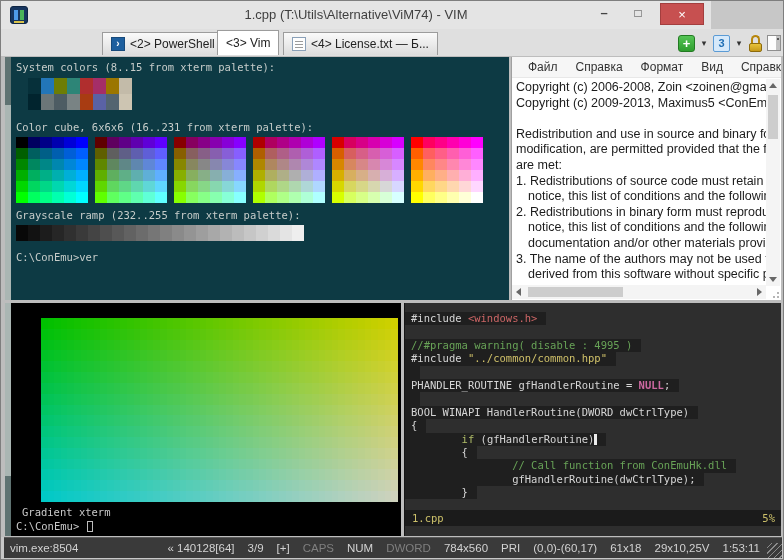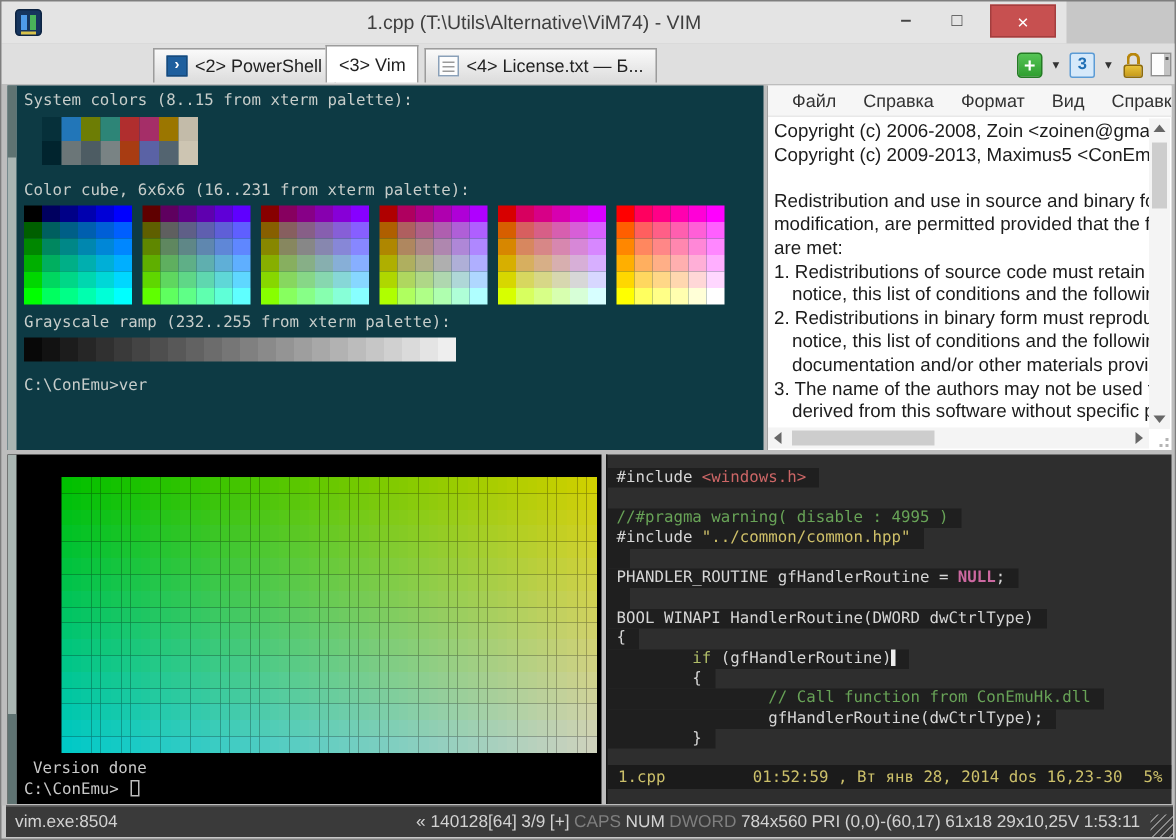--- a/index.html
+++ b/index.html
@@ -98,21 +98,21 @@
   .c-kw{color:#b0bd68;} .c-pink{color:#cc68a0;font-weight:bold;}
   .cursor-block{display:inline-block;width:3px;height:11px;background:#ececec;vertical-align:-2px;}
   .vim-status{position:absolute;left:0;right:0;top:207px;height:16px;background:#1b1b1b;color:#ccc06a;
               display:flex;align-items:center;}
   .vim-status .l{padding-left:7px;}
   .vim-status .r{margin-left:auto;padding-right:6px;display:flex;gap:14px;}
   
   .statusbar{position:absolute;left:3px;top:536px;width:778px;height:21px;background:#3a3a3a;
              border-top:1px solid #5a5a5a;display:flex;align-items:center;font-size:11.5px;color:#d2d2d2;}
   .sb-left{padding-left:6px;white-space:nowrap;}
-  .sb-right{margin-left:auto;display:flex;gap:3px;padding-right:22px;white-space:nowrap;}
+  .sb-right{margin-left:auto;display:flex;gap:13px;padding-right:22px;white-space:nowrap;}
   .sb-dim{color:#7f7f7f;}
   .sb-grip{position:absolute;right:1px;bottom:1px;width:15px;height:15px;
            background:repeating-linear-gradient(135deg,transparent 0 3px,#8a8a8a 3px 4px);}
 </style>
 </head>
 <body>
 
 <div class="window">
 
   <div class="titlebar">
@@ -202,30 +202,29 @@
       <div class="np-grip">
         <i style="right:0;bottom:0;"></i>
           <i style="right:4px;bottom:0;"></i>
           <i style="right:0;bottom:4px;"></i>
       </div>
     </div>
 
     <div class="pane term-bottom mono">
       <div class="vstrip"><div class="thumb" style="bottom:0;height:60px;"></div></div>
       <div class="gradient" id="gradient"><div class="grad-row" style="height: 10.8235px;"><i style="background: rgb(0, 192, 0);"></i><i style="background: rgb(4, 192, 0);"></i><i style="background: rgb(8, 193, 0);"></i><i style="background: rgb(12, 193, 0);"></i><i style="background: rgb(16, 193, 0);"></i><i style="background: rgb(20, 194, 0);"></i><i style="background: rgb(24, 194, 0);"></i><i style="background: rgb(27, 194, 0);"></i><i style="background: rgb(31, 194, 0);"></i><i style="background: rgb(35, 195, 0);"></i><i style="background: rgb(39, 195, 0);"></i><i style="background: rgb(43, 195, 0);"></i><i style="background: rgb(47, 196, 0);"></i><i style="background: rgb(51, 196, 0);"></i><i style="background: rgb(55, 196, 0);"></i><i style="background: rgb(59, 197, 0);"></i><i style="background: rgb(63, 197, 0);"></i><i style="background: rgb(67, 197, 0);"></i><i style="background: rgb(71, 197, 0);"></i><i style="background: rgb(75, 198, 0);"></i><i style="background: rgb(78, 198, 0);"></i><i style="background: rgb(82, 198, 0);"></i><i style="background: rgb(86, 199, 0);"></i><i style="background: rgb(90, 199, 0);"></i><i style="background: rgb(94, 199, 0);"></i><i style="background: rgb(98, 200, 0);"></i><i style="background: rgb(102, 200, 0);"></i><i style="background: rgb(106, 200, 0);"></i><i style="background: rgb(110, 200, 0);"></i><i style="background: rgb(114, 201, 0);"></i><i style="background: rgb(118, 201, 0);"></i><i style="background: rgb(122, 201, 0);"></i><i style="background: rgb(126, 202, 0);"></i><i style="background: rgb(130, 202, 0);"></i><i style="background: rgb(133, 202, 0);"></i><i style="background: rgb(137, 203, 0);"></i><i style="background: rgb(141, 203, 0);"></i><i style="background: rgb(145, 203, 0);"></i><i style="background: rgb(149, 203, 0);"></i><i style="background: rgb(153, 204, 0);"></i><i style="background: rgb(157, 204, 0);"></i><i style="background: rgb(161, 204, 0);"></i><i style="background: rgb(165, 205, 0);"></i><i style="background: rgb(169, 205, 0);"></i><i style="background: rgb(173, 205, 0);"></i><i style="background: rgb(177, 206, 0);"></i><i style="background: rgb(181, 206, 0);"></i><i style="background: rgb(184, 206, 0);"></i><i style="background: rgb(188, 206, 0);"></i><i style="background: rgb(192, 207, 0);"></i><i style="background: rgb(196, 207, 0);"></i><i style="background: rgb(200, 207, 0);"></i><i style="background: rgb(204, 208, 0);"></i><i style="background: rgb(208, 208, 0);"></i></div><div class="grad-row" style="height: 10.8235px;"><i style="background: rgb(0, 193, 12);"></i><i style="background: rgb(4, 193, 12);"></i><i style="background: rgb(8, 194, 12);"></i><i style="background: rgb(12, 194, 12);"></i><i style="background: rgb(16, 194, 12);"></i><i style="background: rgb(20, 195, 12);"></i><i style="background: rgb(24, 195, 12);"></i><i style="background: rgb(27, 195, 12);"></i><i style="background: rgb(31, 195, 12);"></i><i style="background: rgb(35, 196, 12);"></i><i style="background: rgb(39, 196, 12);"></i><i style="background: rgb(43, 196, 12);"></i><i style="background: rgb(47, 196, 12);"></i><i style="background: rgb(51, 196, 12);"></i><i style="background: rgb(55, 196, 12);"></i><i style="background: rgb(59, 197, 12);"></i><i style="background: rgb(63, 197, 12);"></i><i style="background: rgb(67, 197, 12);"></i><i style="background: rgb(71, 197, 12);"></i><i style="background: rgb(75, 198, 12);"></i><i style="background: rgb(78, 198, 12);"></i><i style="background: rgb(82, 198, 12);"></i><i style="background: rgb(86, 199, 12);"></i><i style="background: rgb(90, 199, 12);"></i><i style="background: rgb(94, 199, 12);"></i><i style="background: rgb(98, 200, 12);"></i><i style="background: rgb(102, 200, 12);"></i><i style="background: rgb(106, 200, 12);"></i><i style="background: rgb(110, 200, 12);"></i><i style="background: rgb(114, 201, 12);"></i><i style="background: rgb(118, 201, 12);"></i><i style="background: rgb(122, 201, 12);"></i><i style="background: rgb(126, 202, 12);"></i><i style="background: rgb(130, 202, 12);"></i><i style="background: rgb(133, 202, 12);"></i><i style="background: rgb(137, 203, 12);"></i><i style="background: rgb(141, 203, 12);"></i><i style="background: rgb(145, 203, 12);"></i><i style="background: rgb(149, 203, 12);"></i><i style="background: rgb(153, 204, 12);"></i><i style="background: rgb(157, 204, 12);"></i><i style="background: rgb(161, 204, 12);"></i><i style="background: rgb(165, 205, 12);"></i><i style="background: rgb(169, 205, 12);"></i><i style="background: rgb(173, 205, 12);"></i><i style="background: rgb(177, 206, 12);"></i><i style="background: rgb(181, 206, 12);"></i><i style="background: rgb(184, 206, 12);"></i><i style="background: rgb(188, 206, 12);"></i><i style="background: rgb(192, 207, 12);"></i><i style="background: rgb(196, 207, 12);"></i><i style="background: rgb(200, 207, 12);"></i><i style="background: rgb(204, 208, 12);"></i><i style="background: rgb(208, 208, 12);"></i></div><div class="grad-row" style="height: 10.8235px;"><i style="background: rgb(0, 193, 25);"></i><i style="background: rgb(4, 193, 25);"></i><i style="background: rgb(8, 194, 25);"></i><i style="background: rgb(12, 194, 25);"></i><i style="background: rgb(16, 194, 25);"></i><i style="background: rgb(20, 195, 25);"></i><i style="background: rgb(24, 195, 25);"></i><i style="background: rgb(27, 195, 25);"></i><i style="background: rgb(31, 195, 25);"></i><i style="background: rgb(35, 196, 25);"></i><i style="background: rgb(39, 196, 25);"></i><i style="background: rgb(43, 196, 25);"></i><i style="background: rgb(47, 197, 25);"></i><i style="background: rgb(51, 197, 25);"></i><i style="background: rgb(55, 197, 24);"></i><i style="background: rgb(59, 198, 24);"></i><i style="background: rgb(63, 198, 24);"></i><i style="background: rgb(67, 198, 24);"></i><i style="background: rgb(71, 198, 24);"></i><i style="background: rgb(75, 199, 24);"></i><i style="background: rgb(78, 199, 24);"></i><i style="background: rgb(82, 199, 24);"></i><i style="background: rgb(86, 200, 24);"></i><i style="background: rgb(90, 200, 24);"></i><i style="background: rgb(94, 200, 24);"></i><i style="background: rgb(98, 201, 24);"></i><i style="background: rgb(102, 201, 24);"></i><i style="background: rgb(106, 201, 24);"></i><i style="background: rgb(110, 201, 24);"></i><i style="background: rgb(114, 202, 24);"></i><i style="background: rgb(118, 202, 24);"></i><i style="background: rgb(122, 202, 24);"></i><i style="background: rgb(126, 203, 24);"></i><i style="background: rgb(130, 203, 24);"></i><i style="background: rgb(133, 203, 24);"></i><i style="background: rgb(137, 204, 24);"></i><i style="background: rgb(141, 204, 24);"></i><i style="background: rgb(145, 204, 24);"></i><i style="background: rgb(149, 204, 24);"></i><i style="background: rgb(153, 205, 24);"></i><i style="background: rgb(157, 205, 24);"></i><i style="background: rgb(161, 205, 24);"></i><i style="background: rgb(165, 205, 24);"></i><i style="background: rgb(169, 205, 24);"></i><i style="background: rgb(173, 205, 24);"></i><i style="background: rgb(177, 206, 24);"></i><i style="background: rgb(181, 206, 24);"></i><i style="background: rgb(184, 206, 24);"></i><i style="background: rgb(188, 206, 24);"></i><i style="background: rgb(192, 207, 24);"></i><i style="background: rgb(196, 207, 24);"></i><i style="background: rgb(200, 207, 24);"></i><i style="background: rgb(204, 208, 24);"></i><i style="background: rgb(208, 208, 24);"></i></div><div class="grad-row" style="height: 10.8235px;"><i style="background: rgb(0, 194, 37);"></i><i style="background: rgb(4, 194, 37);"></i><i style="background: rgb(8, 195, 37);"></i><i style="background: rgb(12, 195, 37);"></i><i style="background: rgb(16, 195, 37);"></i><i style="background: rgb(20, 196, 37);"></i><i style="background: rgb(24, 196, 37);"></i><i style="background: rgb(27, 196, 37);"></i><i style="background: rgb(31, 196, 37);"></i><i style="background: rgb(35, 197, 37);"></i><i style="background: rgb(39, 197, 37);"></i><i style="background: rgb(43, 197, 37);"></i><i style="background: rgb(47, 197, 37);"></i><i style="background: rgb(51, 197, 37);"></i><i style="background: rgb(55, 197, 37);"></i><i style="background: rgb(59, 198, 37);"></i><i style="background: rgb(63, 198, 37);"></i><i style="background: rgb(67, 198, 37);"></i><i style="background: rgb(71, 198, 37);"></i><i style="background: rgb(75, 199, 36);"></i><i style="background: rgb(78, 199, 36);"></i><i style="background: rgb(82, 199, 36);"></i><i style="background: rgb(86, 200, 36);"></i><i style="background: rgb(90, 200, 36);"></i><i style="background: rgb(94, 200, 36);"></i><i style="background: rgb(98, 201, 36);"></i><i style="background: rgb(102, 201, 36);"></i><i style="background: rgb(106, 201, 36);"></i><i style="background: rgb(110, 201, 36);"></i><i style="background: rgb(114, 202, 36);"></i><i style="background: rgb(118, 202, 36);"></i><i style="background: rgb(122, 202, 36);"></i><i style="background: rgb(126, 203, 36);"></i><i style="background: rgb(130, 203, 36);"></i><i style="background: rgb(133, 203, 36);"></i><i style="background: rgb(137, 204, 36);"></i><i style="background: rgb(141, 204, 36);"></i><i style="background: rgb(145, 204, 36);"></i><i style="background: rgb(149, 204, 36);"></i><i style="background: rgb(153, 205, 36);"></i><i style="background: rgb(157, 205, 36);"></i><i style="background: rgb(161, 205, 36);"></i><i style="background: rgb(165, 206, 36);"></i><i style="background: rgb(169, 206, 36);"></i><i style="background: rgb(173, 206, 36);"></i><i style="background: rgb(177, 207, 36);"></i><i style="background: rgb(181, 207, 35);"></i><i style="background: rgb(184, 207, 35);"></i><i style="background: rgb(188, 207, 35);"></i><i style="background: rgb(192, 207, 35);"></i><i style="background: rgb(196, 207, 35);"></i><i style="background: rgb(200, 208, 35);"></i><i style="background: rgb(204, 208, 35);"></i><i style="background: rgb(208, 208, 35);"></i></div><div class="grad-row" style="height: 10.8235px;"><i style="background: rgb(0, 194, 50);"></i><i style="background: rgb(4, 194, 50);"></i><i style="background: rgb(8, 195, 50);"></i><i style="background: rgb(12, 195, 49);"></i><i style="background: rgb(16, 195, 49);"></i><i style="background: rgb(20, 196, 49);"></i><i style="background: rgb(24, 196, 49);"></i><i style="background: rgb(27, 196, 49);"></i><i style="background: rgb(31, 196, 49);"></i><i style="background: rgb(35, 197, 49);"></i><i style="background: rgb(39, 197, 49);"></i><i style="background: rgb(43, 197, 49);"></i><i style="background: rgb(47, 198, 49);"></i><i style="background: rgb(51, 198, 49);"></i><i style="background: rgb(55, 198, 49);"></i><i style="background: rgb(59, 199, 49);"></i><i style="background: rgb(63, 199, 49);"></i><i style="background: rgb(67, 199, 49);"></i><i style="background: rgb(71, 199, 49);"></i><i style="background: rgb(75, 200, 49);"></i><i style="background: rgb(78, 200, 49);"></i><i style="background: rgb(82, 200, 49);"></i><i style="background: rgb(86, 201, 49);"></i><i style="background: rgb(90, 201, 49);"></i><i style="background: rgb(94, 201, 48);"></i><i style="background: rgb(98, 201, 48);"></i><i style="background: rgb(102, 201, 48);"></i><i style="background: rgb(106, 202, 48);"></i><i style="background: rgb(110, 202, 48);"></i><i style="background: rgb(114, 202, 48);"></i><i style="background: rgb(118, 202, 48);"></i><i style="background: rgb(122, 202, 48);"></i><i style="background: rgb(126, 203, 48);"></i><i style="background: rgb(130, 203, 48);"></i><i style="background: rgb(133, 203, 48);"></i><i style="background: rgb(137, 204, 48);"></i><i style="background: rgb(141, 204, 48);"></i><i style="background: rgb(145, 204, 48);"></i><i style="background: rgb(149, 204, 48);"></i><i style="background: rgb(153, 205, 48);"></i><i style="background: rgb(157, 205, 48);"></i><i style="background: rgb(161, 205, 48);"></i><i style="background: rgb(165, 206, 48);"></i><i style="background: rgb(169, 206, 48);"></i><i style="background: rgb(173, 206, 48);"></i><i style="background: rgb(177, 207, 48);"></i><i style="background: rgb(181, 207, 47);"></i><i style="background: rgb(184, 207, 47);"></i><i style="background: rgb(188, 207, 47);"></i><i style="background: rgb(192, 208, 47);"></i><i style="background: rgb(196, 208, 47);"></i><i style="background: rgb(200, 208, 47);"></i><i style="background: rgb(204, 209, 47);"></i><i style="background: rgb(208, 209, 47);"></i></div><div class="grad-row" style="height: 10.8235px;"><i style="background: rgb(0, 195, 62);"></i><i style="background: rgb(4, 195, 62);"></i><i style="background: rgb(8, 196, 62);"></i><i style="background: rgb(12, 196, 62);"></i><i style="background: rgb(16, 196, 62);"></i><i style="background: rgb(20, 197, 62);"></i><i style="background: rgb(24, 197, 62);"></i><i style="background: rgb(27, 197, 62);"></i><i style="background: rgb(31, 197, 61);"></i><i style="background: rgb(35, 198, 61);"></i><i style="background: rgb(39, 198, 61);"></i><i style="background: rgb(43, 198, 61);"></i><i style="background: rgb(47, 198, 61);"></i><i style="background: rgb(51, 198, 61);"></i><i style="background: rgb(55, 198, 61);"></i><i style="background: rgb(59, 199, 61);"></i><i style="background: rgb(63, 199, 61);"></i><i style="background: rgb(67, 199, 61);"></i><i style="background: rgb(71, 199, 61);"></i><i style="background: rgb(75, 200, 61);"></i><i style="background: rgb(78, 200, 61);"></i><i style="background: rgb(82, 200, 61);"></i><i style="background: rgb(86, 201, 61);"></i><i style="background: rgb(90, 201, 61);"></i><i style="background: rgb(94, 201, 60);"></i><i style="background: rgb(98, 202, 60);"></i><i style="background: rgb(102, 202, 60);"></i><i style="background: rgb(106, 202, 60);"></i><i style="background: rgb(110, 202, 60);"></i><i style="background: rgb(114, 203, 60);"></i><i style="background: rgb(118, 203, 60);"></i><i style="background: rgb(121, 203, 60);"></i><i style="background: rgb(125, 203, 60);"></i><i style="background: rgb(129, 204, 60);"></i><i style="background: rgb(133, 204, 60);"></i><i style="background: rgb(137, 204, 60);"></i><i style="background: rgb(141, 204, 60);"></i><i style="background: rgb(145, 204, 60);"></i><i style="background: rgb(149, 204, 60);"></i><i style="background: rgb(153, 205, 60);"></i><i style="background: rgb(156, 205, 59);"></i><i style="background: rgb(160, 205, 59);"></i><i style="background: rgb(164, 206, 59);"></i><i style="background: rgb(168, 206, 59);"></i><i style="background: rgb(172, 206, 59);"></i><i style="background: rgb(176, 207, 59);"></i><i style="background: rgb(180, 207, 59);"></i><i style="background: rgb(184, 207, 59);"></i><i style="background: rgb(188, 207, 59);"></i><i style="background: rgb(191, 208, 59);"></i><i style="background: rgb(195, 208, 59);"></i><i style="background: rgb(199, 208, 59);"></i><i style="background: rgb(203, 209, 59);"></i><i style="background: rgb(207, 209, 59);"></i></div><div class="grad-row" style="height: 10.8235px;"><i style="background: rgb(0, 195, 74);"></i><i style="background: rgb(4, 195, 74);"></i><i style="background: rgb(8, 196, 74);"></i><i style="background: rgb(12, 196, 74);"></i><i style="background: rgb(16, 196, 74);"></i><i style="background: rgb(20, 197, 74);"></i><i style="background: rgb(24, 197, 74);"></i><i style="background: rgb(27, 197, 74);"></i><i style="background: rgb(31, 197, 74);"></i><i style="background: rgb(35, 198, 74);"></i><i style="background: rgb(39, 198, 74);"></i><i style="background: rgb(43, 198, 74);"></i><i style="background: rgb(47, 199, 74);"></i><i style="background: rgb(51, 199, 74);"></i><i style="background: rgb(55, 199, 73);"></i><i style="background: rgb(59, 200, 73);"></i><i style="background: rgb(63, 200, 73);"></i><i style="background: rgb(67, 200, 73);"></i><i style="background: rgb(71, 200, 73);"></i><i style="background: rgb(75, 200, 73);"></i><i style="background: rgb(78, 200, 73);"></i><i style="background: rgb(82, 201, 73);"></i><i style="background: rgb(86, 201, 73);"></i><i style="background: rgb(90, 201, 73);"></i><i style="background: rgb(94, 201, 72);"></i><i style="background: rgb(98, 202, 72);"></i><i style="background: rgb(102, 202, 72);"></i><i style="background: rgb(106, 202, 72);"></i><i style="background: rgb(110, 202, 72);"></i><i style="background: rgb(114, 203, 72);"></i><i style="background: rgb(118, 203, 72);"></i><i style="background: rgb(121, 203, 72);"></i><i style="background: rgb(125, 204, 72);"></i><i style="background: rgb(129, 204, 72);"></i><i style="background: rgb(133, 204, 72);"></i><i style="background: rgb(137, 205, 72);"></i><i style="background: rgb(141, 205, 72);"></i><i style="background: rgb(145, 205, 72);"></i><i style="background: rgb(149, 205, 72);"></i><i style="background: rgb(153, 206, 72);"></i><i style="background: rgb(156, 206, 71);"></i><i style="background: rgb(160, 206, 71);"></i><i style="background: rgb(164, 206, 71);"></i><i style="background: rgb(168, 206, 71);"></i><i style="background: rgb(172, 206, 71);"></i><i style="background: rgb(176, 207, 71);"></i><i style="background: rgb(180, 207, 71);"></i><i style="background: rgb(184, 207, 71);"></i><i style="background: rgb(188, 207, 71);"></i><i style="background: rgb(191, 208, 71);"></i><i style="background: rgb(195, 208, 71);"></i><i style="background: rgb(199, 208, 71);"></i><i style="background: rgb(203, 209, 71);"></i><i style="background: rgb(207, 209, 71);"></i></div><div class="grad-row" style="height: 10.8235px;"><i style="background: rgb(0, 196, 87);"></i><i style="background: rgb(4, 196, 87);"></i><i style="background: rgb(8, 197, 87);"></i><i style="background: rgb(12, 197, 86);"></i><i style="background: rgb(16, 197, 86);"></i><i style="background: rgb(20, 198, 86);"></i><i style="background: rgb(24, 198, 86);"></i><i style="background: rgb(27, 198, 86);"></i><i style="background: rgb(31, 198, 86);"></i><i style="background: rgb(35, 199, 86);"></i><i style="background: rgb(39, 199, 86);"></i><i style="background: rgb(43, 199, 86);"></i><i style="background: rgb(47, 199, 86);"></i><i style="background: rgb(51, 199, 86);"></i><i style="background: rgb(55, 199, 85);"></i><i style="background: rgb(59, 200, 85);"></i><i style="background: rgb(63, 200, 85);"></i><i style="background: rgb(67, 200, 85);"></i><i style="background: rgb(71, 200, 85);"></i><i style="background: rgb(75, 201, 85);"></i><i style="background: rgb(78, 201, 85);"></i><i style="background: rgb(82, 201, 85);"></i><i style="background: rgb(86, 202, 85);"></i><i style="background: rgb(90, 202, 85);"></i><i style="background: rgb(94, 202, 84);"></i><i style="background: rgb(98, 202, 84);"></i><i style="background: rgb(102, 202, 84);"></i><i style="background: rgb(106, 203, 84);"></i><i style="background: rgb(110, 203, 84);"></i><i style="background: rgb(114, 203, 84);"></i><i style="background: rgb(118, 203, 84);"></i><i style="background: rgb(121, 203, 84);"></i><i style="background: rgb(125, 204, 84);"></i><i style="background: rgb(129, 204, 84);"></i><i style="background: rgb(133, 204, 84);"></i><i style="background: rgb(137, 205, 84);"></i><i style="background: rgb(141, 205, 84);"></i><i style="background: rgb(145, 205, 84);"></i><i style="background: rgb(149, 205, 84);"></i><i style="background: rgb(153, 206, 84);"></i><i style="background: rgb(156, 206, 83);"></i><i style="background: rgb(160, 206, 83);"></i><i style="background: rgb(164, 206, 83);"></i><i style="background: rgb(168, 206, 83);"></i><i style="background: rgb(172, 206, 83);"></i><i style="background: rgb(176, 207, 83);"></i><i style="background: rgb(180, 207, 83);"></i><i style="background: rgb(184, 207, 83);"></i><i style="background: rgb(188, 207, 83);"></i><i style="background: rgb(191, 208, 83);"></i><i style="background: rgb(195, 208, 83);"></i><i style="background: rgb(199, 208, 82);"></i><i style="background: rgb(203, 209, 82);"></i><i style="background: rgb(207, 209, 82);"></i></div><div class="grad-row" style="height: 10.8235px;"><i style="background: rgb(0, 197, 99);"></i><i style="background: rgb(4, 197, 99);"></i><i style="background: rgb(8, 197, 99);"></i><i style="background: rgb(12, 198, 99);"></i><i style="background: rgb(16, 198, 99);"></i><i style="background: rgb(20, 198, 99);"></i><i style="background: rgb(24, 198, 99);"></i><i style="background: rgb(27, 198, 99);"></i><i style="background: rgb(31, 198, 98);"></i><i style="background: rgb(35, 199, 98);"></i><i style="background: rgb(39, 199, 98);"></i><i style="background: rgb(43, 199, 98);"></i><i style="background: rgb(47, 200, 98);"></i><i style="background: rgb(51, 200, 98);"></i><i style="background: rgb(55, 200, 98);"></i><i style="background: rgb(59, 201, 98);"></i><i style="background: rgb(63, 201, 98);"></i><i style="background: rgb(67, 201, 98);"></i><i style="background: rgb(71, 201, 98);"></i><i style="background: rgb(75, 201, 97);"></i><i style="background: rgb(78, 201, 97);"></i><i style="background: rgb(82, 202, 97);"></i><i style="background: rgb(86, 202, 97);"></i><i style="background: rgb(90, 202, 97);"></i><i style="background: rgb(94, 202, 97);"></i><i style="background: rgb(98, 203, 97);"></i><i style="background: rgb(102, 203, 97);"></i><i style="background: rgb(106, 203, 97);"></i><i style="background: rgb(110, 203, 97);"></i><i style="background: rgb(114, 204, 97);"></i><i style="background: rgb(118, 204, 96);"></i><i style="background: rgb(121, 204, 96);"></i><i style="background: rgb(125, 204, 96);"></i><i style="background: rgb(129, 205, 96);"></i><i style="background: rgb(133, 205, 96);"></i><i style="background: rgb(137, 205, 96);"></i><i style="background: rgb(141, 205, 96);"></i><i style="background: rgb(145, 205, 96);"></i><i style="background: rgb(149, 205, 96);"></i><i style="background: rgb(153, 206, 96);"></i><i style="background: rgb(156, 206, 95);"></i><i style="background: rgb(160, 206, 95);"></i><i style="background: rgb(164, 207, 95);"></i><i style="background: rgb(168, 207, 95);"></i><i style="background: rgb(172, 207, 95);"></i><i style="background: rgb(176, 208, 95);"></i><i style="background: rgb(180, 208, 95);"></i><i style="background: rgb(184, 208, 95);"></i><i style="background: rgb(188, 208, 95);"></i><i style="background: rgb(191, 208, 95);"></i><i style="background: rgb(195, 208, 95);"></i><i style="background: rgb(199, 209, 94);"></i><i style="background: rgb(203, 209, 94);"></i><i style="background: rgb(207, 209, 94);"></i></div><div class="grad-row" style="height: 10.8235px;"><i style="background: rgb(0, 197, 111);"></i><i style="background: rgb(4, 197, 111);"></i><i style="background: rgb(8, 198, 111);"></i><i style="background: rgb(12, 198, 111);"></i><i style="background: rgb(16, 198, 111);"></i><i style="background: rgb(19, 199, 111);"></i><i style="background: rgb(23, 199, 111);"></i><i style="background: rgb(27, 199, 111);"></i><i style="background: rgb(31, 199, 110);"></i><i style="background: rgb(35, 200, 110);"></i><i style="background: rgb(39, 200, 110);"></i><i style="background: rgb(43, 200, 110);"></i><i style="background: rgb(47, 200, 110);"></i><i style="background: rgb(51, 200, 110);"></i><i style="background: rgb(54, 200, 110);"></i><i style="background: rgb(58, 201, 110);"></i><i style="background: rgb(62, 201, 110);"></i><i style="background: rgb(66, 201, 110);"></i><i style="background: rgb(70, 201, 110);"></i><i style="background: rgb(74, 201, 109);"></i><i style="background: rgb(78, 201, 109);"></i><i style="background: rgb(82, 202, 109);"></i><i style="background: rgb(86, 202, 109);"></i><i style="background: rgb(89, 202, 109);"></i><i style="background: rgb(93, 202, 109);"></i><i style="background: rgb(97, 203, 109);"></i><i style="background: rgb(101, 203, 109);"></i><i style="background: rgb(105, 203, 109);"></i><i style="background: rgb(109, 203, 109);"></i><i style="background: rgb(113, 204, 109);"></i><i style="background: rgb(117, 204, 108);"></i><i style="background: rgb(121, 204, 108);"></i><i style="background: rgb(125, 204, 108);"></i><i style="background: rgb(129, 205, 108);"></i><i style="background: rgb(132, 205, 108);"></i><i style="background: rgb(136, 205, 107);"></i><i style="background: rgb(140, 205, 107);"></i><i style="background: rgb(144, 205, 107);"></i><i style="background: rgb(148, 205, 107);"></i><i style="background: rgb(152, 206, 107);"></i><i style="background: rgb(156, 206, 107);"></i><i style="background: rgb(160, 206, 107);"></i><i style="background: rgb(164, 207, 107);"></i><i style="background: rgb(168, 207, 107);"></i><i style="background: rgb(172, 207, 107);"></i><i style="background: rgb(176, 208, 107);"></i><i style="background: rgb(180, 208, 106);"></i><i style="background: rgb(183, 208, 106);"></i><i style="background: rgb(187, 208, 106);"></i><i style="background: rgb(191, 208, 106);"></i><i style="background: rgb(195, 208, 106);"></i><i style="background: rgb(199, 209, 106);"></i><i style="background: rgb(203, 209, 106);"></i><i style="background: rgb(207, 209, 106);"></i></div><div class="grad-row" style="height: 10.8235px;"><i style="background: rgb(0, 198, 124);"></i><i style="background: rgb(4, 198, 124);"></i><i style="background: rgb(8, 198, 124);"></i><i style="background: rgb(12, 199, 123);"></i><i style="background: rgb(16, 199, 123);"></i><i style="background: rgb(19, 199, 123);"></i><i style="background: rgb(23, 199, 123);"></i><i style="background: rgb(27, 199, 123);"></i><i style="background: rgb(31, 199, 123);"></i><i style="background: rgb(35, 200, 123);"></i><i style="background: rgb(39, 200, 123);"></i><i style="background: rgb(43, 200, 123);"></i><i style="background: rgb(47, 200, 123);"></i><i style="background: rgb(51, 200, 123);"></i><i style="background: rgb(54, 200, 122);"></i><i style="background: rgb(58, 201, 122);"></i><i style="background: rgb(62, 201, 122);"></i><i style="background: rgb(66, 201, 122);"></i><i style="background: rgb(70, 201, 122);"></i><i style="background: rgb(74, 202, 121);"></i><i style="background: rgb(78, 202, 121);"></i><i style="background: rgb(82, 202, 121);"></i><i style="background: rgb(86, 203, 121);"></i><i style="background: rgb(89, 203, 121);"></i><i style="background: rgb(93, 203, 121);"></i><i style="background: rgb(97, 203, 121);"></i><i style="background: rgb(101, 203, 121);"></i><i style="background: rgb(105, 204, 121);"></i><i style="background: rgb(109, 204, 121);"></i><i style="background: rgb(113, 204, 121);"></i><i style="background: rgb(117, 204, 120);"></i><i style="background: rgb(121, 204, 120);"></i><i style="background: rgb(125, 205, 120);"></i><i style="background: rgb(129, 205, 120);"></i><i style="background: rgb(132, 205, 120);"></i><i style="background: rgb(136, 206, 119);"></i><i style="background: rgb(140, 206, 119);"></i><i style="background: rgb(144, 206, 119);"></i><i style="background: rgb(148, 206, 119);"></i><i style="background: rgb(152, 207, 119);"></i><i style="background: rgb(156, 207, 119);"></i><i style="background: rgb(160, 207, 119);"></i><i style="background: rgb(164, 207, 119);"></i><i style="background: rgb(168, 207, 119);"></i><i style="background: rgb(172, 207, 119);"></i><i style="background: rgb(176, 208, 119);"></i><i style="background: rgb(180, 208, 118);"></i><i style="background: rgb(183, 208, 118);"></i><i style="background: rgb(187, 208, 118);"></i><i style="background: rgb(191, 208, 118);"></i><i style="background: rgb(195, 208, 118);"></i><i style="background: rgb(199, 209, 118);"></i><i style="background: rgb(203, 209, 118);"></i><i style="background: rgb(207, 209, 118);"></i></div><div class="grad-row" style="height: 10.8235px;"><i style="background: rgb(0, 198, 136);"></i><i style="background: rgb(4, 198, 136);"></i><i style="background: rgb(8, 199, 136);"></i><i style="background: rgb(12, 199, 135);"></i><i style="background: rgb(16, 199, 135);"></i><i style="background: rgb(19, 200, 135);"></i><i style="background: rgb(23, 200, 135);"></i><i style="background: rgb(27, 200, 135);"></i><i style="background: rgb(31, 200, 135);"></i><i style="background: rgb(35, 201, 135);"></i><i style="background: rgb(39, 201, 135);"></i><i style="background: rgb(43, 201, 135);"></i><i style="background: rgb(47, 201, 135);"></i><i style="background: rgb(51, 201, 135);"></i><i style="background: rgb(54, 201, 134);"></i><i style="background: rgb(58, 202, 134);"></i><i style="background: rgb(62, 202, 134);"></i><i style="background: rgb(66, 202, 134);"></i><i style="background: rgb(70, 202, 134);"></i><i style="background: rgb(74, 202, 133);"></i><i style="background: rgb(78, 202, 133);"></i><i style="background: rgb(82, 203, 133);"></i><i style="background: rgb(86, 203, 133);"></i><i style="background: rgb(89, 203, 133);"></i><i style="background: rgb(93, 203, 133);"></i><i style="background: rgb(97, 203, 133);"></i><i style="background: rgb(101, 203, 133);"></i><i style="background: rgb(105, 204, 133);"></i><i style="background: rgb(109, 204, 133);"></i><i style="background: rgb(113, 204, 133);"></i><i style="background: rgb(117, 204, 132);"></i><i style="background: rgb(121, 204, 132);"></i><i style="background: rgb(125, 205, 132);"></i><i style="background: rgb(129, 205, 132);"></i><i style="background: rgb(132, 205, 132);"></i><i style="background: rgb(136, 206, 131);"></i><i style="background: rgb(140, 206, 131);"></i><i style="background: rgb(144, 206, 131);"></i><i style="background: rgb(148, 206, 131);"></i><i style="background: rgb(152, 207, 131);"></i><i style="background: rgb(156, 207, 131);"></i><i style="background: rgb(160, 207, 131);"></i><i style="background: rgb(164, 207, 131);"></i><i style="background: rgb(168, 207, 131);"></i><i style="background: rgb(172, 207, 131);"></i><i style="background: rgb(176, 208, 131);"></i><i style="background: rgb(180, 208, 130);"></i><i style="background: rgb(183, 208, 130);"></i><i style="background: rgb(187, 208, 130);"></i><i style="background: rgb(191, 208, 130);"></i><i style="background: rgb(195, 208, 130);"></i><i style="background: rgb(199, 209, 129);"></i><i style="background: rgb(203, 209, 129);"></i><i style="background: rgb(207, 209, 129);"></i></div><div class="grad-row" style="height: 10.8235px;"><i style="background: rgb(0, 199, 149);"></i><i style="background: rgb(4, 199, 149);"></i><i style="background: rgb(8, 199, 149);"></i><i style="background: rgb(12, 200, 148);"></i><i style="background: rgb(16, 200, 148);"></i><i style="background: rgb(19, 200, 148);"></i><i style="background: rgb(23, 200, 148);"></i><i style="background: rgb(27, 200, 148);"></i><i style="background: rgb(31, 200, 147);"></i><i style="background: rgb(35, 201, 147);"></i><i style="background: rgb(39, 201, 147);"></i><i style="background: rgb(43, 201, 147);"></i><i style="background: rgb(47, 201, 147);"></i><i style="background: rgb(51, 201, 147);"></i><i style="background: rgb(54, 201, 146);"></i><i style="background: rgb(58, 202, 146);"></i><i style="background: rgb(62, 202, 146);"></i><i style="background: rgb(66, 202, 146);"></i><i style="background: rgb(70, 202, 146);"></i><i style="background: rgb(74, 203, 146);"></i><i style="background: rgb(78, 203, 146);"></i><i style="background: rgb(82, 203, 146);"></i><i style="background: rgb(86, 204, 146);"></i><i style="background: rgb(89, 204, 146);"></i><i style="background: rgb(93, 204, 145);"></i><i style="background: rgb(97, 204, 145);"></i><i style="background: rgb(101, 204, 145);"></i><i style="background: rgb(105, 205, 145);"></i><i style="background: rgb(109, 205, 145);"></i><i style="background: rgb(113, 205, 145);"></i><i style="background: rgb(117, 205, 144);"></i><i style="background: rgb(121, 205, 144);"></i><i style="background: rgb(125, 205, 144);"></i><i style="background: rgb(129, 206, 144);"></i><i style="background: rgb(132, 206, 144);"></i><i style="background: rgb(136, 206, 143);"></i><i style="background: rgb(140, 206, 143);"></i><i style="background: rgb(144, 206, 143);"></i><i style="background: rgb(148, 206, 143);"></i><i style="background: rgb(152, 207, 143);"></i><i style="background: rgb(156, 207, 143);"></i><i style="background: rgb(160, 207, 143);"></i><i style="background: rgb(164, 207, 143);"></i><i style="background: rgb(168, 207, 143);"></i><i style="background: rgb(172, 207, 143);"></i><i style="background: rgb(176, 208, 143);"></i><i style="background: rgb(180, 208, 142);"></i><i style="background: rgb(183, 208, 142);"></i><i style="background: rgb(187, 208, 142);"></i><i style="background: rgb(191, 209, 142);"></i><i style="background: rgb(195, 209, 142);"></i><i style="background: rgb(199, 209, 141);"></i><i style="background: rgb(203, 210, 141);"></i><i style="background: rgb(207, 210, 141);"></i></div><div class="grad-row" style="height: 10.8235px;"><i style="background: rgb(0, 199, 161);"></i><i style="background: rgb(4, 199, 161);"></i><i style="background: rgb(8, 200, 161);"></i><i style="background: rgb(12, 200, 160);"></i><i style="background: rgb(16, 200, 160);"></i><i style="background: rgb(19, 201, 160);"></i><i style="background: rgb(23, 201, 160);"></i><i style="background: rgb(27, 201, 160);"></i><i style="background: rgb(31, 201, 159);"></i><i style="background: rgb(35, 202, 159);"></i><i style="background: rgb(39, 202, 159);"></i><i style="background: rgb(43, 202, 159);"></i><i style="background: rgb(47, 202, 159);"></i><i style="background: rgb(51, 202, 159);"></i><i style="background: rgb(54, 202, 158);"></i><i style="background: rgb(58, 203, 158);"></i><i style="background: rgb(62, 203, 158);"></i><i style="background: rgb(66, 203, 158);"></i><i style="background: rgb(70, 203, 158);"></i><i style="background: rgb(74, 203, 158);"></i><i style="background: rgb(78, 203, 158);"></i><i style="background: rgb(82, 204, 158);"></i><i style="background: rgb(86, 204, 158);"></i><i style="background: rgb(89, 204, 158);"></i><i style="background: rgb(93, 204, 157);"></i><i style="background: rgb(97, 204, 157);"></i><i style="background: rgb(101, 204, 157);"></i><i style="background: rgb(105, 205, 157);"></i><i style="background: rgb(109, 205, 157);"></i><i style="background: rgb(113, 205, 157);"></i><i style="background: rgb(117, 205, 156);"></i><i style="background: rgb(120, 205, 156);"></i><i style="background: rgb(124, 205, 156);"></i><i style="background: rgb(128, 206, 156);"></i><i style="background: rgb(132, 206, 156);"></i><i style="background: rgb(136, 206, 155);"></i><i style="background: rgb(140, 206, 155);"></i><i style="background: rgb(144, 206, 155);"></i><i style="background: rgb(148, 206, 155);"></i><i style="background: rgb(152, 207, 155);"></i><i style="background: rgb(155, 207, 154);"></i><i style="background: rgb(159, 207, 154);"></i><i style="background: rgb(163, 207, 154);"></i><i style="background: rgb(167, 207, 154);"></i><i style="background: rgb(171, 207, 154);"></i><i style="background: rgb(175, 208, 154);"></i><i style="background: rgb(179, 208, 154);"></i><i style="background: rgb(183, 208, 154);"></i><i style="background: rgb(187, 208, 154);"></i><i style="background: rgb(190, 209, 154);"></i><i style="background: rgb(194, 209, 154);"></i><i style="background: rgb(198, 209, 153);"></i><i style="background: rgb(202, 210, 153);"></i><i style="background: rgb(206, 210, 153);"></i></div><div class="grad-row" style="height: 10.8235px;"><i style="background: rgb(0, 200, 173);"></i><i style="background: rgb(4, 200, 173);"></i><i style="background: rgb(8, 200, 173);"></i><i style="background: rgb(12, 201, 172);"></i><i style="background: rgb(16, 201, 172);"></i><i style="background: rgb(19, 201, 172);"></i><i style="background: rgb(23, 201, 172);"></i><i style="background: rgb(27, 201, 172);"></i><i style="background: rgb(31, 201, 172);"></i><i style="background: rgb(35, 202, 172);"></i><i style="background: rgb(39, 202, 172);"></i><i style="background: rgb(43, 202, 172);"></i><i style="background: rgb(47, 202, 172);"></i><i style="background: rgb(51, 202, 172);"></i><i style="background: rgb(54, 202, 171);"></i><i style="background: rgb(58, 203, 171);"></i><i style="background: rgb(62, 203, 171);"></i><i style="background: rgb(66, 203, 171);"></i><i style="background: rgb(70, 203, 171);"></i><i style="background: rgb(74, 203, 170);"></i><i style="background: rgb(78, 203, 170);"></i><i style="background: rgb(82, 204, 170);"></i><i style="background: rgb(86, 204, 170);"></i><i style="background: rgb(89, 204, 170);"></i><i style="background: rgb(93, 204, 169);"></i><i style="background: rgb(97, 204, 169);"></i><i style="background: rgb(101, 204, 169);"></i><i style="background: rgb(105, 205, 169);"></i><i style="background: rgb(109, 205, 169);"></i><i style="background: rgb(113, 205, 169);"></i><i style="background: rgb(117, 205, 168);"></i><i style="background: rgb(120, 205, 168);"></i><i style="background: rgb(124, 206, 168);"></i><i style="background: rgb(128, 206, 168);"></i><i style="background: rgb(132, 206, 168);"></i><i style="background: rgb(136, 207, 167);"></i><i style="background: rgb(140, 207, 167);"></i><i style="background: rgb(144, 207, 167);"></i><i style="background: rgb(148, 207, 167);"></i><i style="background: rgb(152, 208, 167);"></i><i style="background: rgb(155, 208, 166);"></i><i style="background: rgb(159, 208, 166);"></i><i style="background: rgb(163, 208, 166);"></i><i style="background: rgb(167, 208, 166);"></i><i style="background: rgb(171, 208, 166);"></i><i style="background: rgb(175, 209, 166);"></i><i style="background: rgb(179, 209, 165);"></i><i style="background: rgb(183, 209, 165);"></i><i style="background: rgb(187, 209, 165);"></i><i style="background: rgb(190, 209, 165);"></i><i style="background: rgb(194, 209, 165);"></i><i style="background: rgb(198, 210, 165);"></i><i style="background: rgb(202, 210, 165);"></i><i style="background: rgb(206, 210, 165);"></i></div><div class="grad-row" style="height: 10.8235px;"><i style="background: rgb(0, 200, 186);"></i><i style="background: rgb(4, 200, 186);"></i><i style="background: rgb(8, 201, 186);"></i><i style="background: rgb(12, 201, 185);"></i><i style="background: rgb(16, 201, 185);"></i><i style="background: rgb(19, 202, 185);"></i><i style="background: rgb(23, 202, 185);"></i><i style="background: rgb(27, 202, 185);"></i><i style="background: rgb(31, 202, 184);"></i><i style="background: rgb(35, 203, 184);"></i><i style="background: rgb(39, 203, 184);"></i><i style="background: rgb(43, 203, 184);"></i><i style="background: rgb(47, 203, 184);"></i><i style="background: rgb(51, 203, 184);"></i><i style="background: rgb(54, 203, 183);"></i><i style="background: rgb(58, 204, 183);"></i><i style="background: rgb(62, 204, 183);"></i><i style="background: rgb(66, 204, 183);"></i><i style="background: rgb(70, 204, 183);"></i><i style="background: rgb(74, 204, 182);"></i><i style="background: rgb(78, 204, 182);"></i><i style="background: rgb(82, 205, 182);"></i><i style="background: rgb(86, 205, 182);"></i><i style="background: rgb(89, 205, 182);"></i><i style="background: rgb(93, 205, 181);"></i><i style="background: rgb(97, 205, 181);"></i><i style="background: rgb(101, 205, 181);"></i><i style="background: rgb(105, 206, 181);"></i><i style="background: rgb(109, 206, 181);"></i><i style="background: rgb(113, 206, 181);"></i><i style="background: rgb(117, 206, 180);"></i><i style="background: rgb(120, 206, 180);"></i><i style="background: rgb(124, 206, 180);"></i><i style="background: rgb(128, 207, 180);"></i><i style="background: rgb(132, 207, 180);"></i><i style="background: rgb(136, 207, 179);"></i><i style="background: rgb(140, 207, 179);"></i><i style="background: rgb(144, 207, 179);"></i><i style="background: rgb(148, 207, 179);"></i><i style="background: rgb(152, 208, 179);"></i><i style="background: rgb(155, 208, 178);"></i><i style="background: rgb(159, 208, 178);"></i><i style="background: rgb(163, 208, 178);"></i><i style="background: rgb(167, 208, 178);"></i><i style="background: rgb(171, 208, 178);"></i><i style="background: rgb(175, 209, 178);"></i><i style="background: rgb(179, 209, 177);"></i><i style="background: rgb(183, 209, 177);"></i><i style="background: rgb(187, 209, 177);"></i><i style="background: rgb(190, 209, 177);"></i><i style="background: rgb(194, 209, 177);"></i><i style="background: rgb(198, 210, 176);"></i><i style="background: rgb(202, 210, 176);"></i><i style="background: rgb(206, 210, 176);"></i></div><div class="grad-row" style="height: 10.8235px;"><i style="background: rgb(0, 201, 198);"></i><i style="background: rgb(4, 201, 198);"></i><i style="background: rgb(8, 201, 198);"></i><i style="background: rgb(12, 202, 197);"></i><i style="background: rgb(16, 202, 197);"></i><i style="background: rgb(19, 202, 197);"></i><i style="background: rgb(23, 202, 197);"></i><i style="background: rgb(27, 202, 197);"></i><i style="background: rgb(31, 202, 196);"></i><i style="background: rgb(35, 203, 196);"></i><i style="background: rgb(39, 203, 196);"></i><i style="background: rgb(43, 203, 196);"></i><i style="background: rgb(47, 203, 196);"></i><i style="background: rgb(51, 203, 196);"></i><i style="background: rgb(54, 203, 195);"></i><i style="background: rgb(58, 204, 195);"></i><i style="background: rgb(62, 204, 195);"></i><i style="background: rgb(66, 204, 195);"></i><i style="background: rgb(70, 204, 195);"></i><i style="background: rgb(74, 204, 194);"></i><i style="background: rgb(78, 204, 194);"></i><i style="background: rgb(82, 205, 194);"></i><i style="background: rgb(86, 205, 194);"></i><i style="background: rgb(89, 205, 194);"></i><i style="background: rgb(93, 205, 193);"></i><i style="background: rgb(97, 205, 193);"></i><i style="background: rgb(101, 205, 193);"></i><i style="background: rgb(105, 206, 193);"></i><i style="background: rgb(109, 206, 193);"></i><i style="background: rgb(113, 206, 193);"></i><i style="background: rgb(117, 206, 192);"></i><i style="background: rgb(120, 206, 192);"></i><i style="background: rgb(124, 206, 192);"></i><i style="background: rgb(128, 207, 192);"></i><i style="background: rgb(132, 207, 192);"></i><i style="background: rgb(136, 207, 191);"></i><i style="background: rgb(140, 207, 191);"></i><i style="background: rgb(144, 207, 191);"></i><i style="background: rgb(148, 207, 191);"></i><i style="background: rgb(152, 208, 191);"></i><i style="background: rgb(155, 208, 190);"></i><i style="background: rgb(159, 208, 190);"></i><i style="background: rgb(163, 208, 190);"></i><i style="background: rgb(167, 208, 190);"></i><i style="background: rgb(171, 208, 190);"></i><i style="background: rgb(175, 209, 190);"></i><i style="background: rgb(179, 209, 189);"></i><i style="background: rgb(183, 209, 189);"></i><i style="background: rgb(187, 209, 189);"></i><i style="background: rgb(190, 209, 189);"></i><i style="background: rgb(194, 209, 189);"></i><i style="background: rgb(198, 210, 188);"></i><i style="background: rgb(202, 210, 188);"></i><i style="background: rgb(206, 210, 188);"></i></div></div>
-      <div class="tb-done">Version done</div>
+      <div class="tb-done">Gradient xterm</div>
       <div class="tb-prompt"><span>C:\ConEmu&gt; </span><span class="cursor-hollow"></span></div>
     </div>
 
     <div class="pane vim mono">
       <div class="vim-code" id="vim-code"><div class="code-line"><span class="bgc"><span class="c-fg">#include </span><span class="c-red">&lt;windows.h&gt;</span></span></div><div class="code-line"></div><div class="code-line"><span class="bgc"><span class="c-grn">//#pragma warning( disable : 4995 )</span></span></div><div class="code-line"><span class="bgc"><span class="c-fg">#include </span><span class="c-str">"../common/common.hpp"</span></span></div><div class="code-line"><span class="stub"></span></div><div class="code-line"><span class="bgc"><span class="c-fg">PHANDLER_ROUTINE gfHandlerRoutine = </span><span class="c-pink">NULL</span><span class="c-fg">;</span></span></div><div class="code-line"><span class="stub"></span></div><div class="code-line"><span class="bgc"><span class="c-fg">BOOL WINAPI HandlerRoutine(DWORD dwCtrlType)</span></span></div><div class="code-line"><span class="bgc"><span class="c-fg">{</span></span></div><div class="code-line"><span class="bgc"><span class="c-fg">        </span><span class="c-kw">if</span><span class="c-fg"> (gfHandlerRoutine)</span><span class="cursor-block"></span></span></div><div class="code-line"><span class="bgc"><span class="c-fg">        {</span></span></div><div class="code-line"><span class="bgc"><span class="c-fg">                </span><span class="c-grn">// Call function from ConEmuHk.dll</span></span></div><div class="code-line"><span class="bgc"><span class="c-fg">                gfHandlerRoutine(dwCtrlType);</span></span></div><div class="code-line"><span class="bgc"><span class="c-fg">        }</span></span></div></div>
       <div class="vim-status">
         <span class="l">1.cpp</span>
         <span class="r">
-          <span>01:52:59 , Вт янв 28, 2014 dos 16,23-30</span>
           <span>5%</span>
         </span>
       </div>
     </div>
   </div>
 
   <div class="statusbar">
     <span class="sb-left">vim.exe:8504</span>
     <span class="sb-right" id="sb-right">
         <span>« 140128[64]</span>

